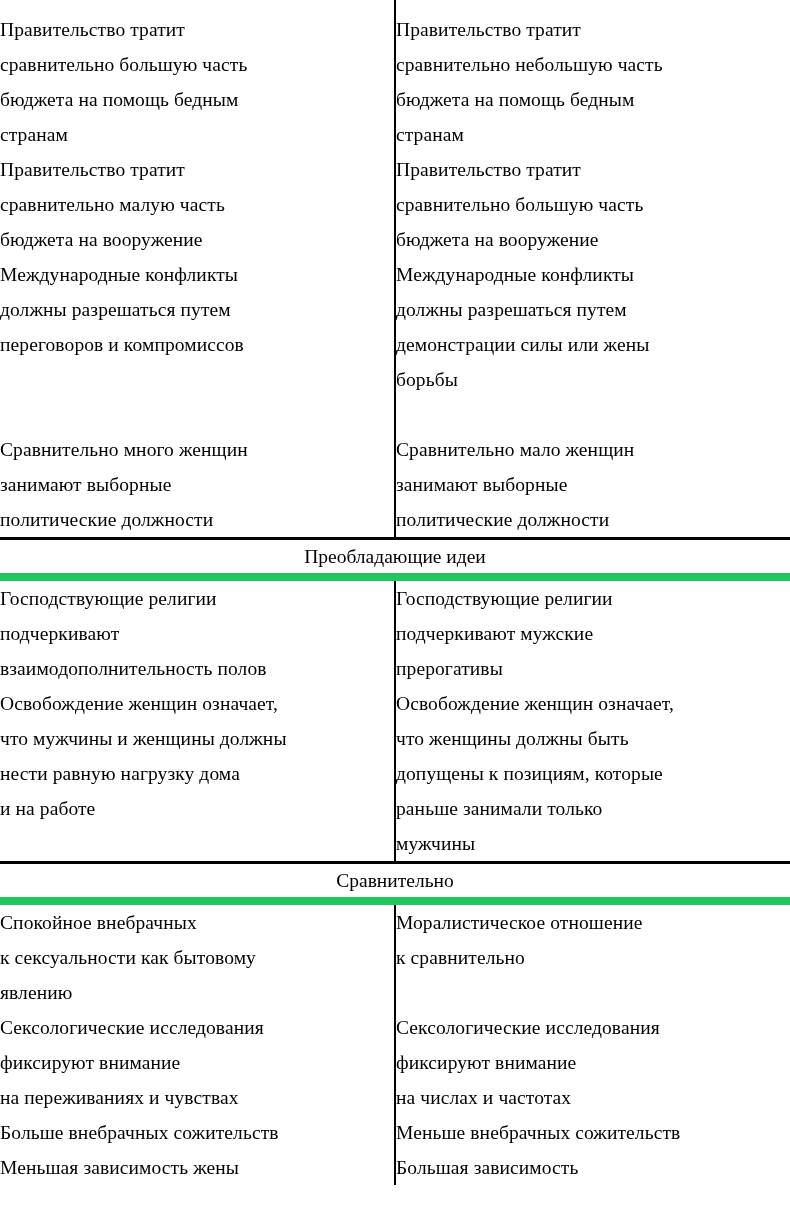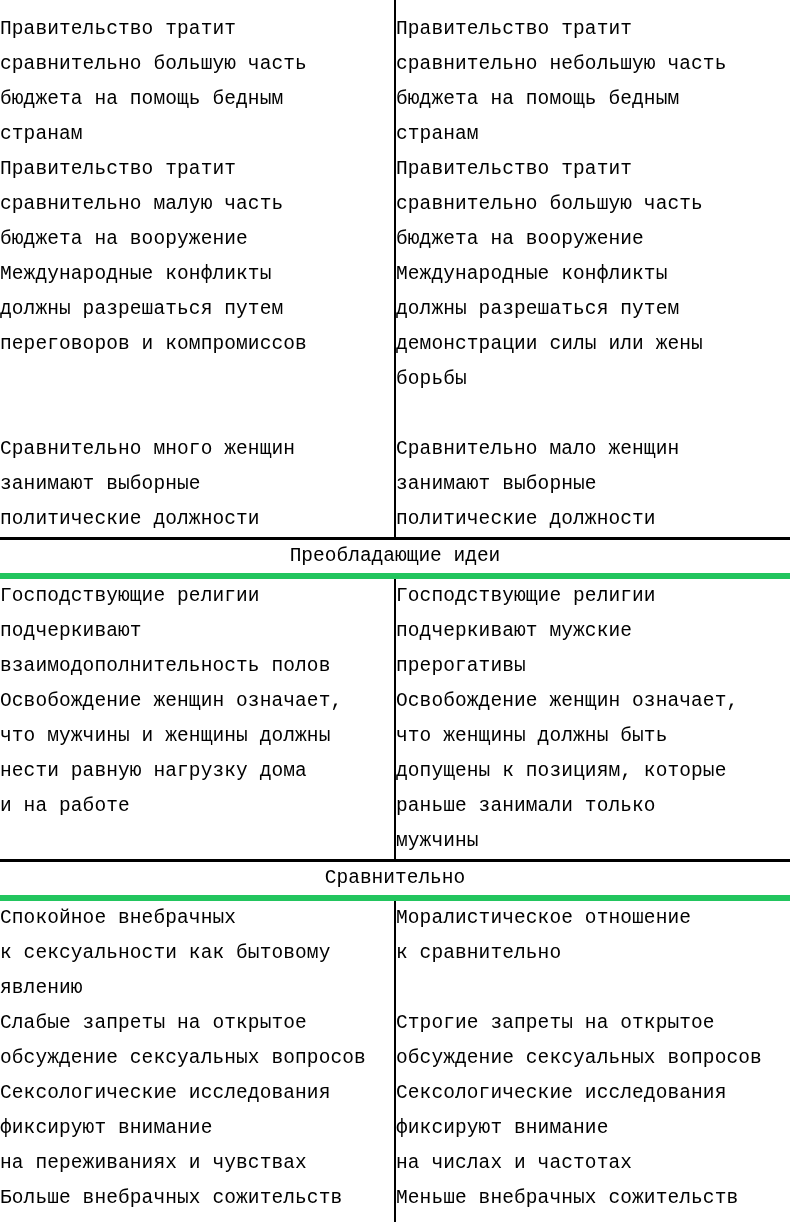--- a/index.html
+++ b/index.html
@@ -12,21 +12,20 @@
     height: 1222px;
     font-family: "Liberation Serif", "DejaVu Serif", serif;
     color: #000000;
     overflow: hidden;
   }
   .page {
     position: relative;
     width: 790px;
     height: 1222px;
     box-sizing: border-box;
-    font-family: Liberation Mono, monospace;
   }
   table.cmp {
     width: 100%;
     border-collapse: collapse;
     table-layout: fixed;
   }
   table.cmp td {
     vertical-align: top;
     padding: 0;
   }
@@ -49,21 +48,21 @@
   }
   .item .ln {
     display: block;
     white-space: nowrap;
   }
   .blockgap {
     height: 35px;
   }
   .section-head {
     border-top: 3px solid #000000;
-    border-bottom: 6px solid #22c55e;
+    border-bottom: 8px solid #22c55e;
     text-align: center;
     font-size: 19.5px;
     line-height: 33px;
     height: 33px;
     padding: 0;
   }
   .topline-wrap {
     position: relative;
     height: 12px;
   }
@@ -213,34 +212,20 @@
           <td class="col-right cellpad-r">
             <div class="item">
               <span class="ln">Моралистическое отношение</span>
               <span class="ln">к сравнительно</span>
             </div>
           </td>
         </tr>
         <tr>
           <td class="col-left vline cellpad-l">
             <div class="item">
-              <span class="ln">Слабые запреты на открытое</span>
-              <span class="ln">обсуждение сексуальных вопросов</span>
-            </div>
-          </td>
-          <td class="col-right cellpad-r">
-            <div class="item">
-              <span class="ln">Строгие запреты на открытое</span>
-              <span class="ln">обсуждение сексуальных вопросов</span>
-            </div>
-          </td>
-        </tr>
-        <tr>
-          <td class="col-left vline cellpad-l">
-            <div class="item">
               <span class="ln">Сексологические исследования</span>
               <span class="ln">фиксируют внимание</span>
               <span class="ln">на переживаниях и чувствах</span>
             </div>
           </td>
           <td class="col-right cellpad-r">
             <div class="item">
               <span class="ln">Сексологические исследования</span>
               <span class="ln">фиксируют внимание</span>
               <span class="ln">на числах и частотах</span>

